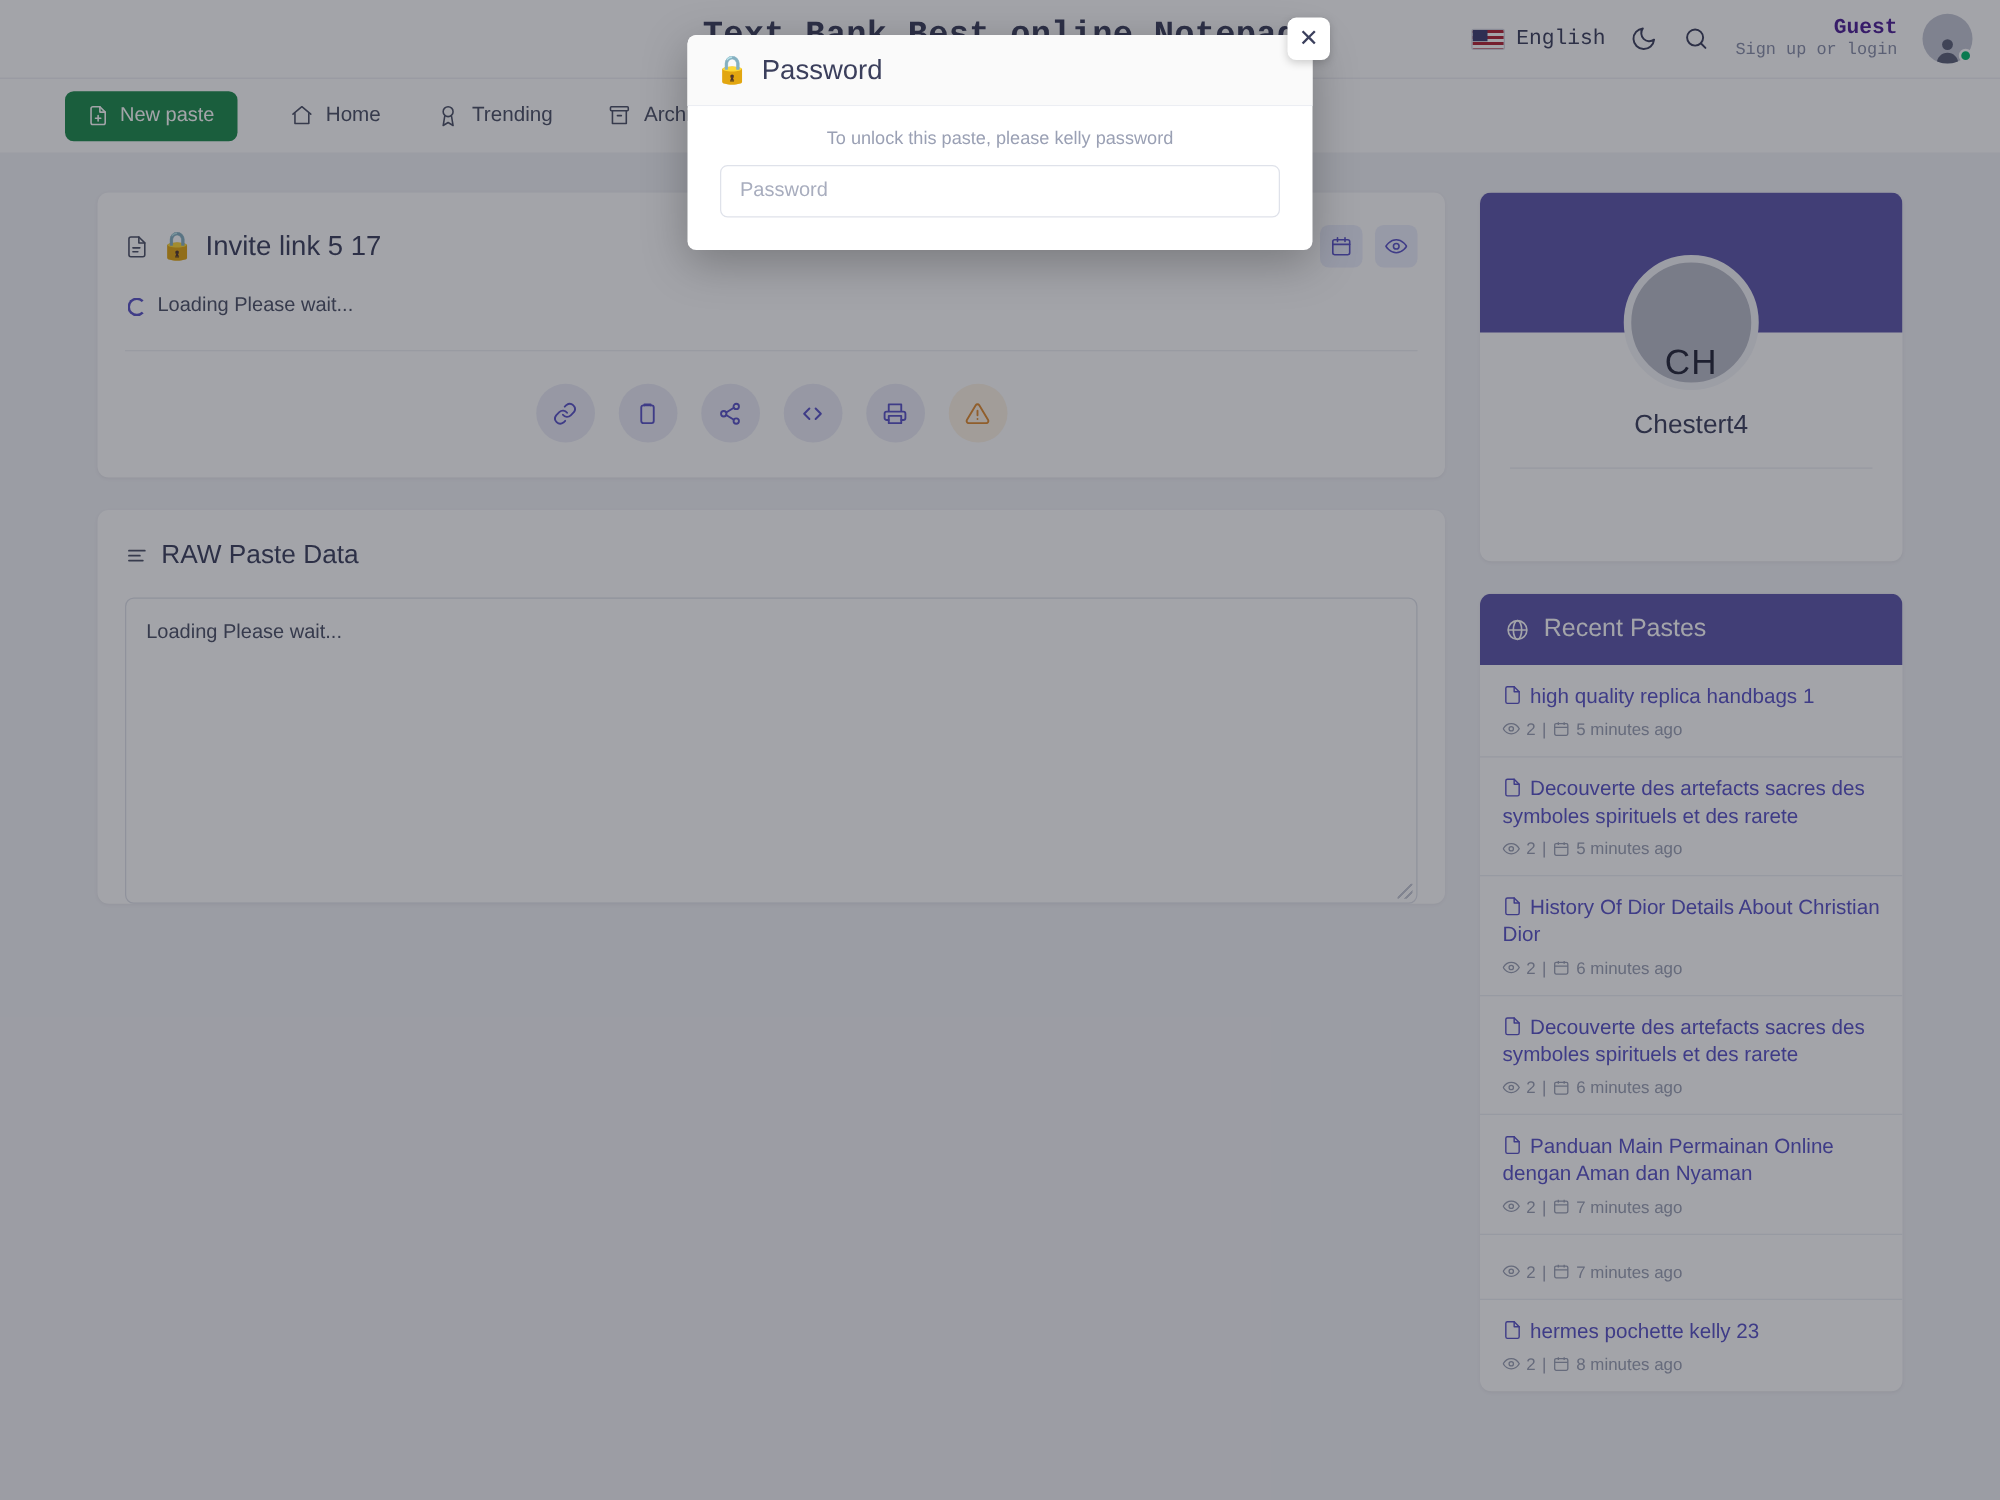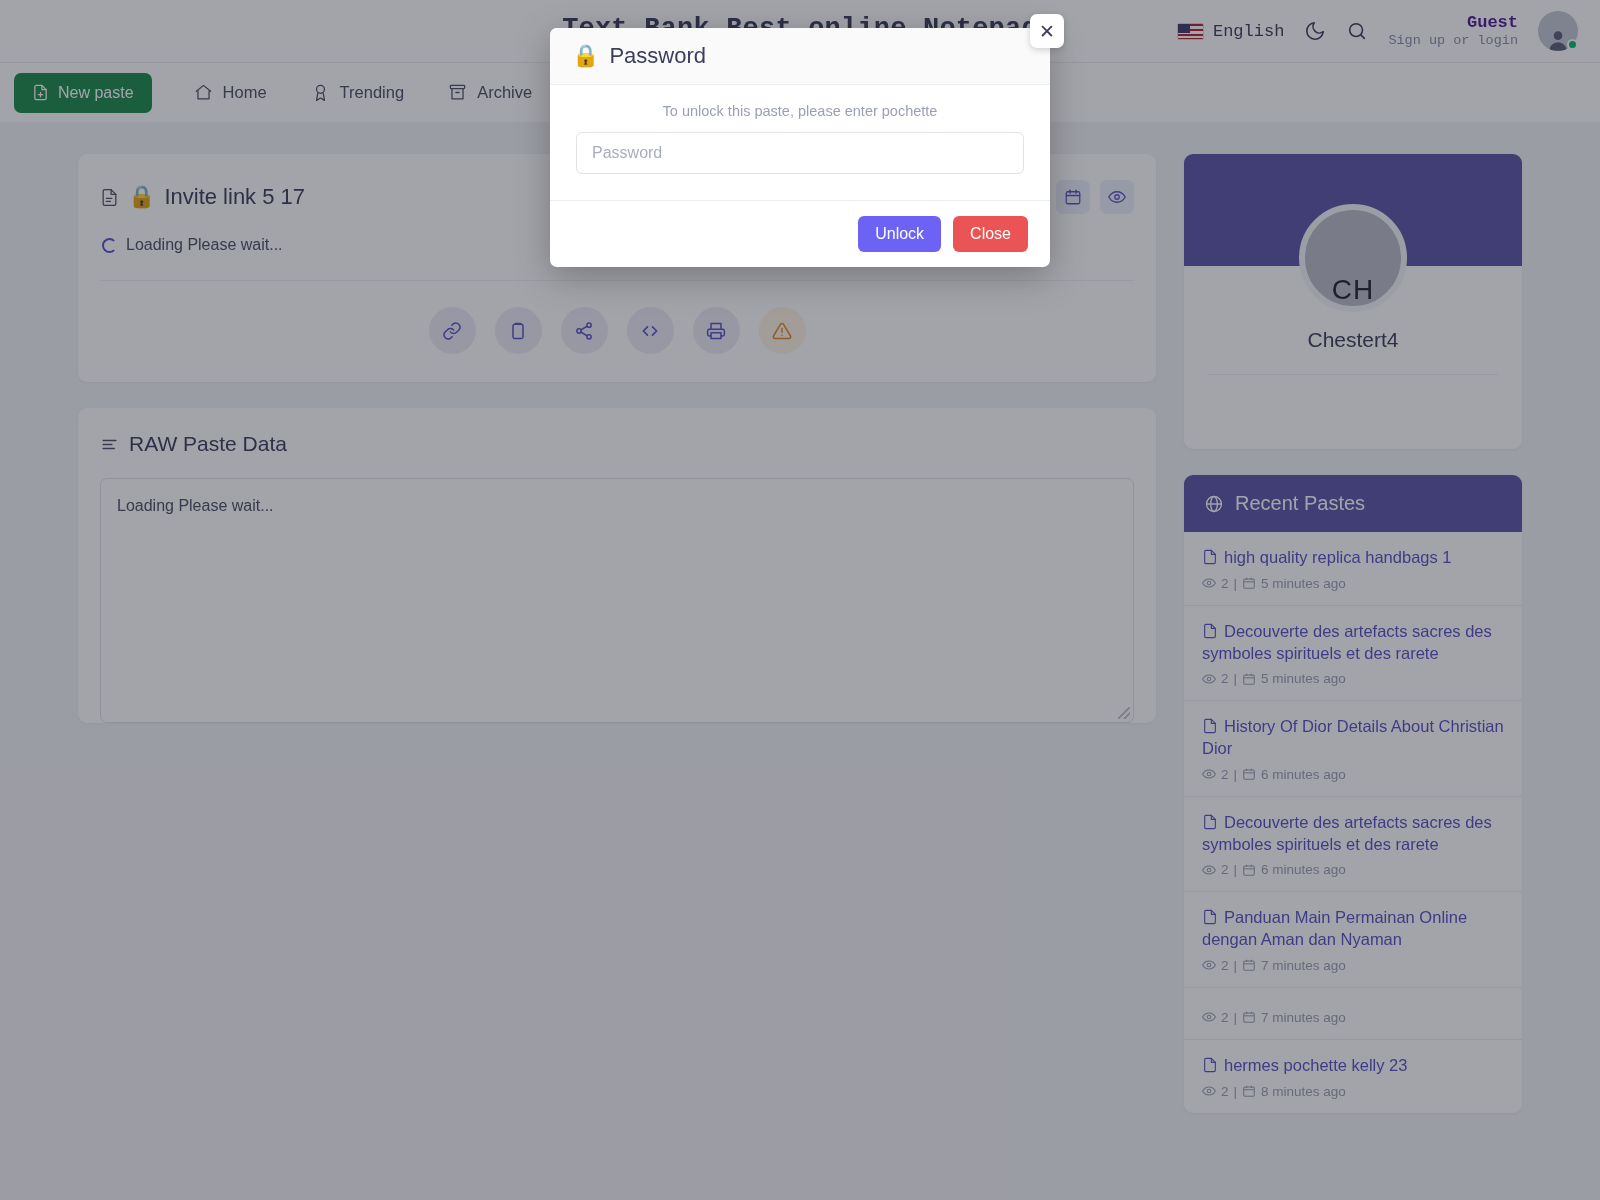--- a/index.html
+++ b/index.html
@@ -111,20 +111,21 @@
   .new-paste-btn {
     background: #1b8a4b;
     color: #ffffff;
     font-size: 16px;
     border: none;
     border-radius: 7px;
     padding: 11px 18px;
     display: flex; align-items: center; gap: 9px;
     cursor: pointer;
     margin-right: 16px;
+    margin-left: 38px;
   }
   .nav-link {
     display: flex;
     align-items: center;
     gap: 10px;
     font-size: 16.5px;
     color: #4b5066;
     padding: 10px 18px;
     cursor: pointer;
     white-space: nowrap;
@@ -764,21 +765,17 @@
 
 <div class="modal">
   <div class="modal-close">✕</div>
 
   <div class="modal-head">
     <span>🔒</span>
     <span>Password</span>
   </div>
 
   <div class="modal-body">
-    <div class="modal-hint">To unlock this paste, please enter pochette</div>
+    <div class="modal-hint">To unlock this paste, please kelly password</div>
     <input class="pw-input" type="text" value="" placeholder="Password" style="">
   </div>
 
-  <div class="modal-foot">
-    <button class="btn btn-unlock">Unlock</button>
-    <button class="btn btn-close">Close</button>
-  </div>
 </div>
 
 </body></html>

